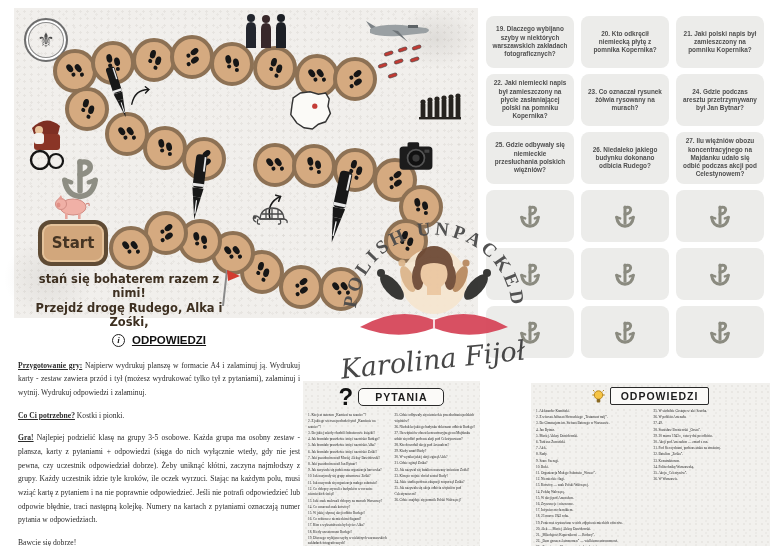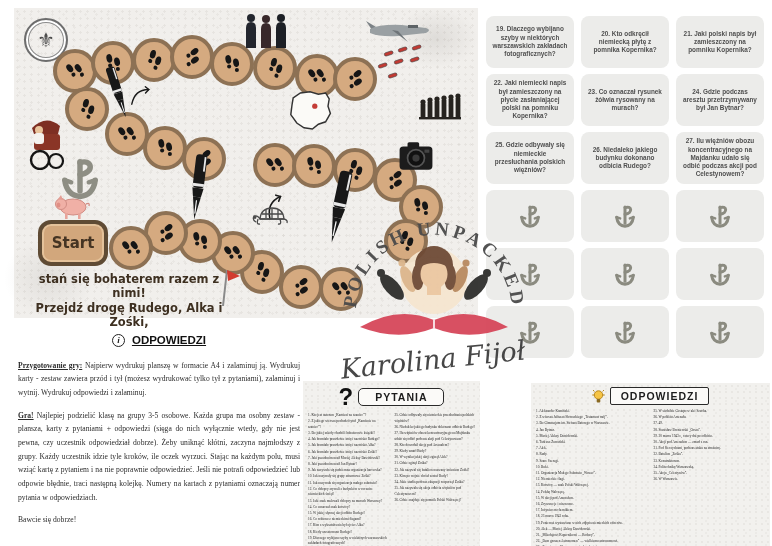--- a/index.html
+++ b/index.html
@@ -451,20 +451,21 @@
   </svg>
 
   <div class="instr">
     <div class="hd">
       <span class="iicon">
           <span>i</span>
         </span>
       <span class="t">ODPOWIEDZI</span>
     </div>
     <p><span class="lead">Przygotowanie gry:</span><span> Najpierw wydrukuj planszę w formacie A4 i zalaminuj ją. Wydrukuj karty - zestaw zawiera przód i tył (możesz wydrukować tylko tył z pytaniami), zalaminuj i wytnij. Wydrukuj odpowiedzi i zalaminuj.</span></p>
+    <p><span class="lead">Co Ci potrzebne?</span><span> Kostki i pionki.</span></p>
     <p><span class="lead">Gra!</span><span> Najlepiej podzielić klasę na grupy 3-5 osobowe. Każda grupa ma osobny zestaw - plansza, karty z pytaniami + odpowiedzi (sięga do nich wyłącznie wtedy, gdy nie jest pewna, czy uczestnik odpowiedział dobrze). Żeby uniknąć kłótni, zaczyna najmłodszy z grupy. Każdy uczestnik idzie tyle kroków, ile oczek wyrzuci. Stając na każdym polu, musi wziąć kartę z pytaniem i na nie poprawnie odpowiedzieć. Jeśli nie potrafi odpowiedzieć lub odpowie błędnie, traci następną kolejkę. Numery na kartach z pytaniami oznaczają numer pytania w odpowiedziach.</span></p>
     <p>Bawcie się dobrze!</p>
   </div>
 
   <div class="panel pyt">
     <div class="phead">
       <span class="qmark">?</span>
       <span class="pill">PYTANIA</span>
     </div>
     <div class="cols">

